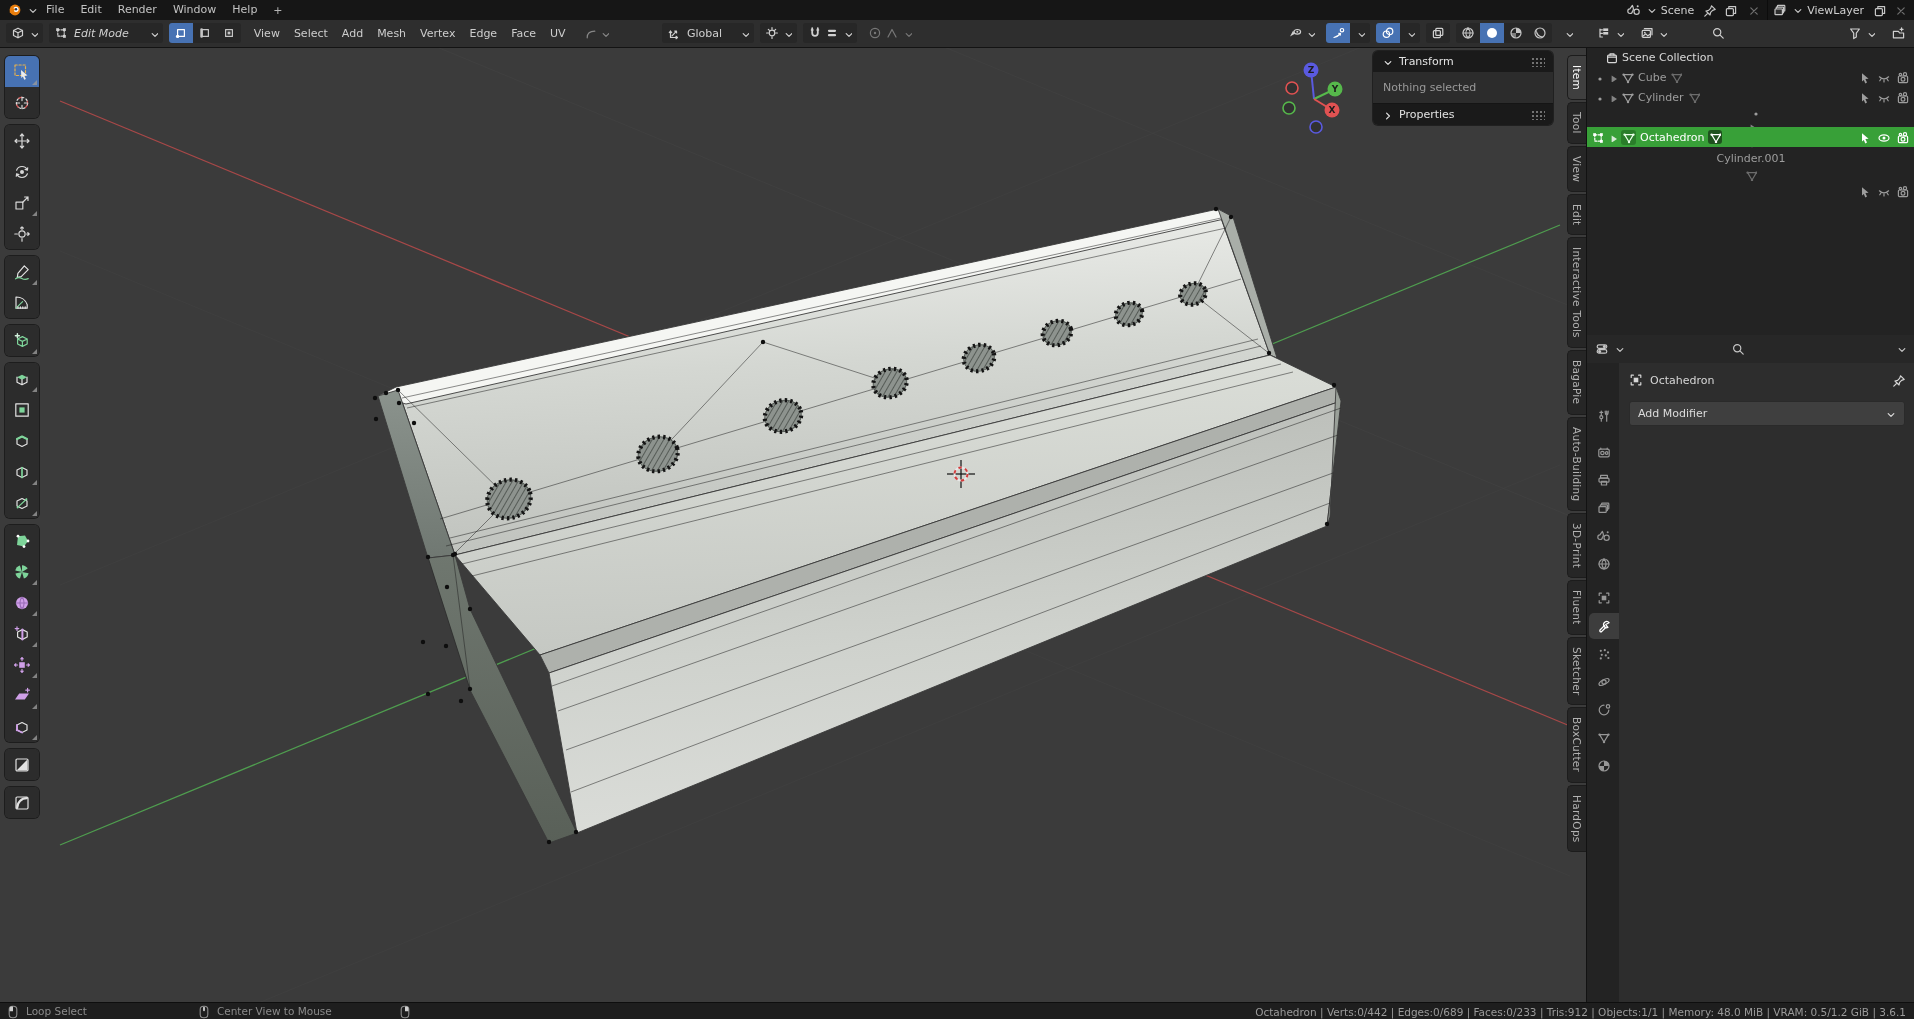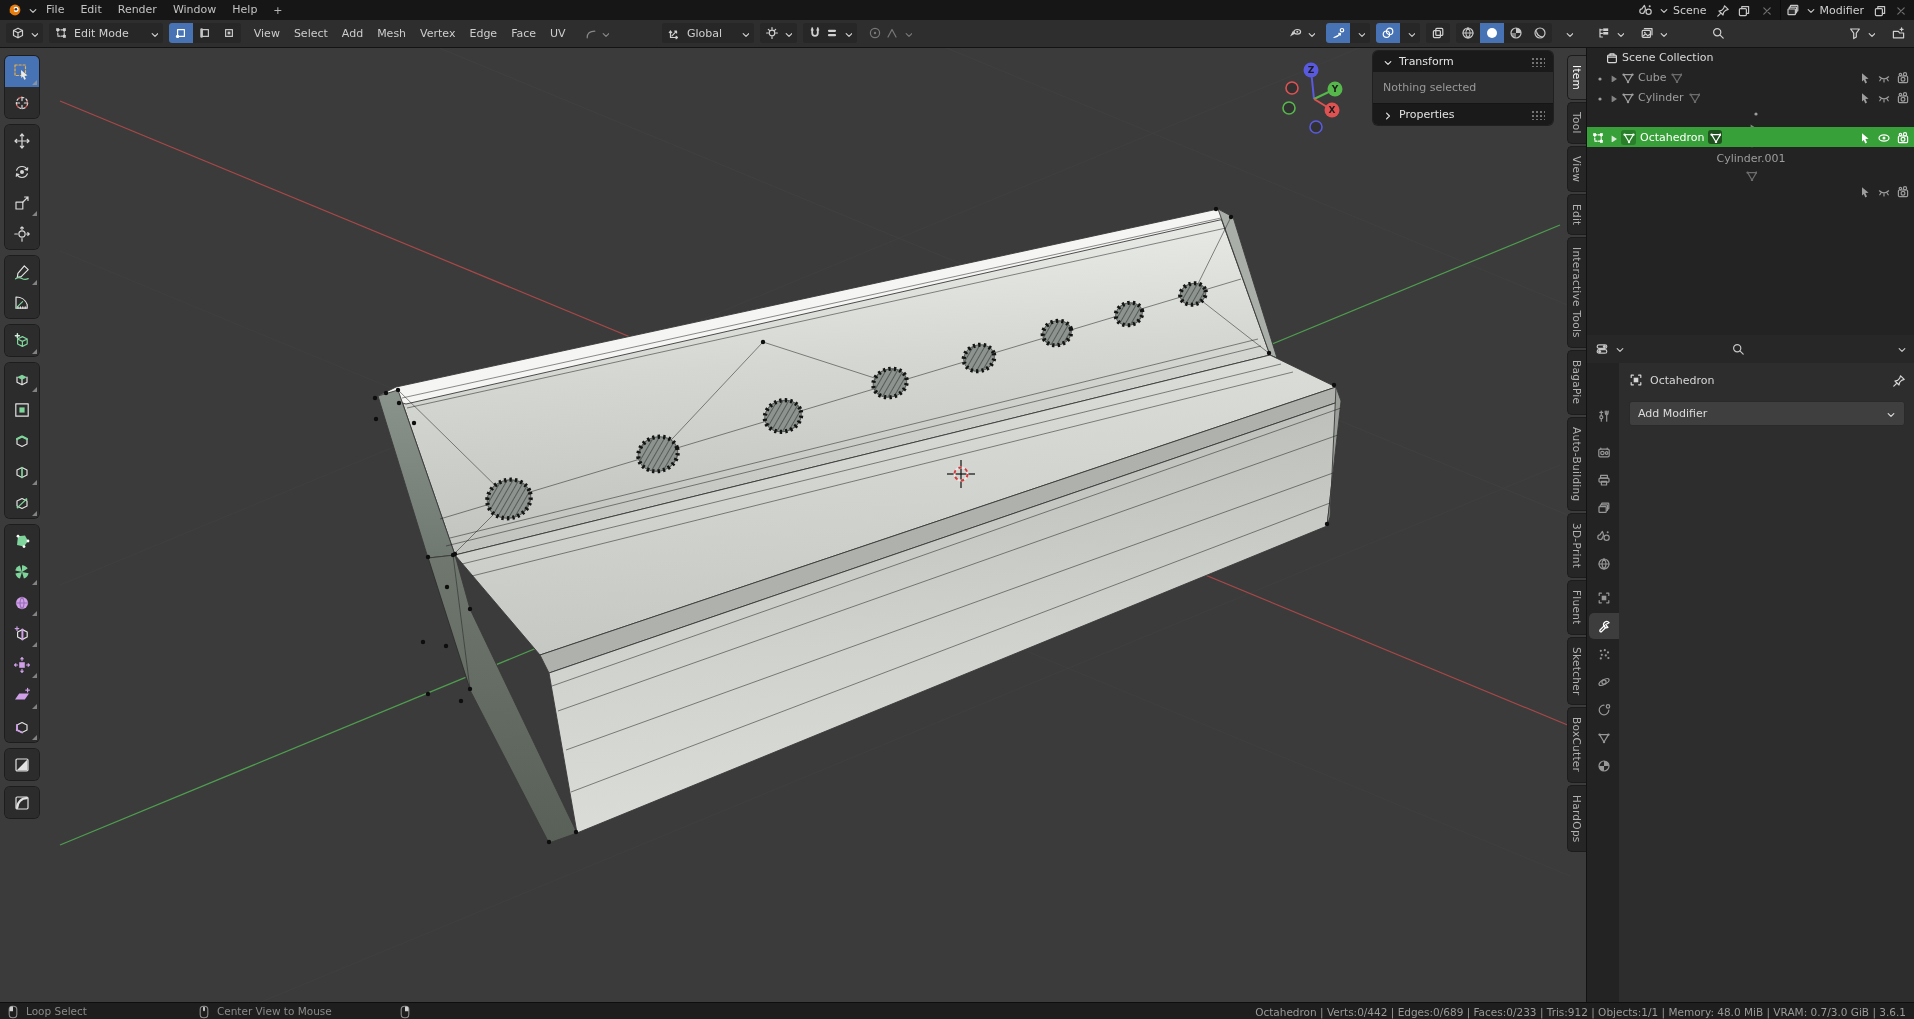--- a/index.html
+++ b/index.html
@@ -154,21 +154,21 @@
             </g>
           </svg>
         </span>
       <span class="ic">
           <svg width="12" height="12" viewBox="0 0 12 12">
             <g fill="none" stroke="currentColor" stroke-width="1.2" stroke-linecap="round" stroke-linejoin="round">
               <path d="M4.2 5.6 L7 8.4 L9.8 5.6"></path>
             </g>
           </svg>
         </span>
-      <span class="lbl">Modifier</span>
+      <span class="lbl">ViewLayer</span>
     </div>
     <span class="ic" style="padding:0 4px">
         <svg width="13" height="13" viewBox="0 0 13 13">
           <g fill="none" stroke="currentColor" stroke-width="1.2" stroke-linecap="round" stroke-linejoin="round">
             <rect x="2.4" y="4.6" width="7" height="7" rx="1"></rect>
             <path d="M4.8 4.6 V2.6 H11.6 V9.4 H9.4"></path>
           </g>
         </svg>
       </span>
     <span class="ic" style="padding:0 8px 0 4px;opacity:.5">
@@ -197,21 +197,21 @@
       </div>
       <div class="hbtn">
         <svg width="14" height="14" viewBox="0 0 14 14">
           <g fill="none" stroke="currentColor" stroke-width="1.2" stroke-linecap="round" stroke-linejoin="round">
             <rect x="3.8" y="3.8" width="6.4" height="6.4" stroke-dasharray="2 1.4"></rect>
             <rect x="2.2" y="2.2" width="2.8" height="2.8" fill="currentColor" stroke="none"></rect>
             <rect x="9" y="2.2" width="2.8" height="2.8" fill="currentColor" stroke="none"></rect>
             <rect x="9" y="9" width="2.8" height="2.8" fill="currentColor" stroke="none"></rect>
           </g>
         </svg>
-        <span style="padding: 0px 16px 0px 3px;">Edit Mode</span>
+        <span style="padding: 0px 16px 0px 3px; font-style: italic;">Edit Mode</span>
         <svg width="10" height="10" viewBox="0 0 10 10">
           <g fill="none" stroke="currentColor" stroke-width="1.2" stroke-linecap="round" stroke-linejoin="round">
             <path d="M4.2 5.6 L7 8.4 L9.8 5.6"></path>
           </g>
         </svg>
       </div>
       <div class="seg">
         <div class="s on">
           <svg width="14" height="14" viewBox="0 0 14 14">
             <g fill="none" stroke="currentColor" stroke-width="1.2" stroke-linecap="round" stroke-linejoin="round">
@@ -1376,14 +1376,14 @@
         <span class="ic">
           <svg width="10" height="14" viewBox="0 0 10 14">
             <g fill="none" stroke="#8f8f8f" stroke-width="1.1">
               <rect x="1.2" y="1.2" width="7.6" height="11.6" rx="3.2"></rect>
               <path d="M5 1.5 H6.4 Q8.5 1.5 8.5 3.8 V6.2 H5 Z" fill="#cfcfcf" stroke="none"></path>
             </g>
           </svg>
         </span>
       </div>
     </div>
-  <div id="stats">Octahedron | Verts:0/442 | Edges:0/689 | Faces:0/233 | Tris:912 | Objects:1/1 | Memory: 48.0 MiB | VRAM: 0.7/3.0 GiB | 3.6.1</div>
+  <div id="stats">Octahedron | Verts:0/442 | Edges:0/689 | Faces:0/233 | Tris:912 | Objects:1/1 | Memory: 48.0 MiB | VRAM: 0.5/1.2 GiB | 3.6.1</div>
 </div>
 
 </body></html>

